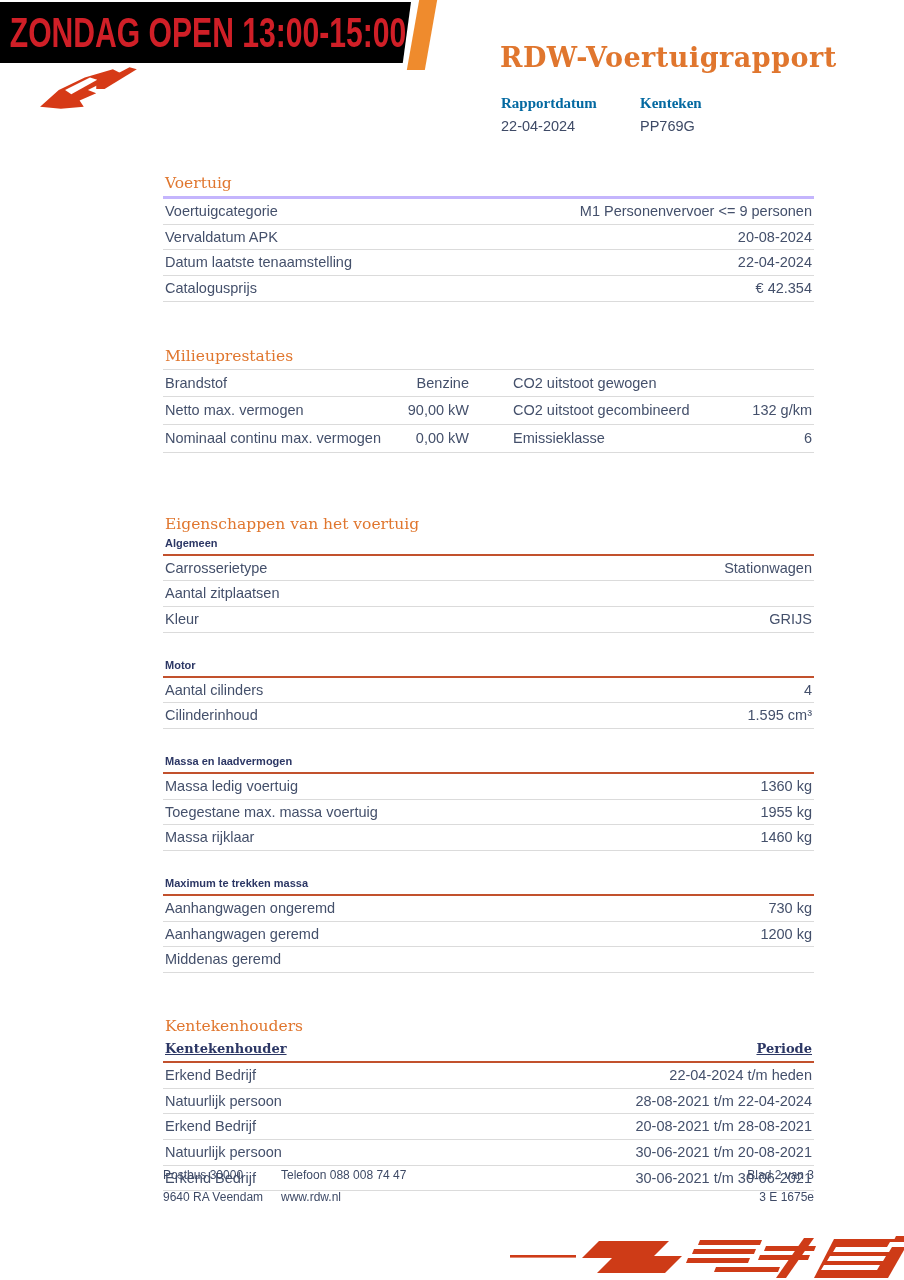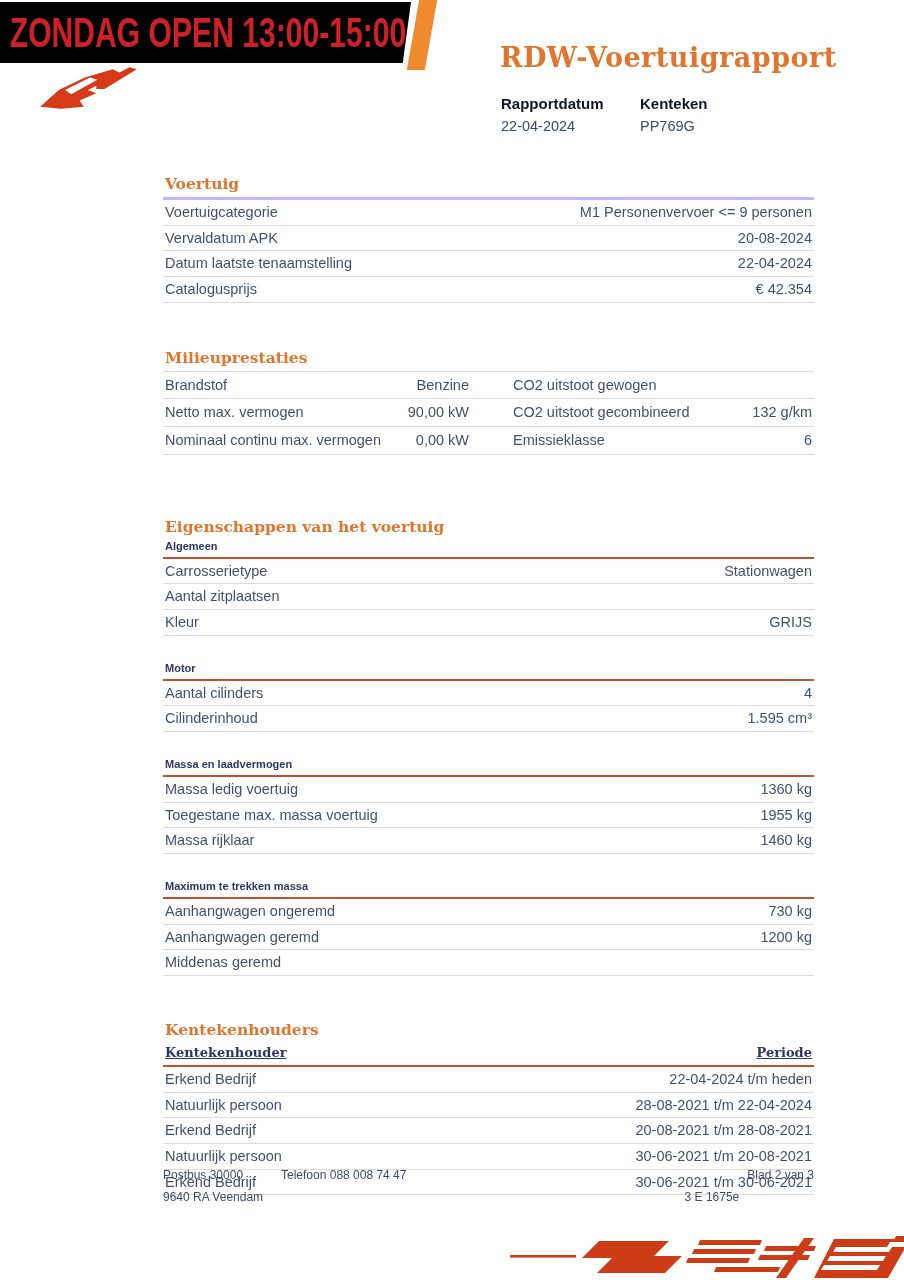--- a/index.html
+++ b/index.html
@@ -25,27 +25,27 @@
   .flame{position:absolute;left:38px;top:66px;width:104px;height:46px;}
   
   .doc-title{
     position:absolute;left:500px;top:42px;
     font-family:"DejaVu Serif",serif;font-weight:bold;font-size:27px;
     color:#e0762e;letter-spacing:0.5px;
   }
   .meta{position:absolute;left:501px;top:95px;display:flex;}
   .meta-col1{width:139px;}
   .meta-label{
-    font-family:Liberation Sans, sans-serif;font-weight:bold;font-size:15px;color:#0f172a;
+    font-family:Liberation Serif, serif;font-weight:bold;font-size:15px;color:#0369a1;
   }
   .meta-value{font-size:14.5px;color:#3e4a66;margin-top:6px;}
   
   .content{position:absolute;left:163px;top:174px;width:651px;}
   .sec-head{
-    font-family:"DejaVu Serif",serif;font-weight:bold;font-size:15.5px;
+    font-family:"DejaVu Serif",serif;font-weight:normal;font-size:15.5px;
     color:#e0762e;margin:0 0 4px 2px;
   }
   .kv-table{border-top:3px solid #c4b5fd;}
   .kv-row{
     display:flex;justify-content:space-between;align-items:baseline;
     border-bottom:1px solid #dbdbdb;padding:4px 2px 4px;
     font-size:14.5px;color:#44506b;min-height:14px;line-height:1.15;
   }
   .kv-val{text-align:left;}
   
@@ -261,20 +261,21 @@
     </div>
   </div>
 
 </div>
 
 <div class="footer">
   <span>Postbus 30000</span>
   <span>Telefoon 088 008 74 47</span>
   <span class="r">Blad 2 van 3</span>
   <span>9640 RA Veendam</span>
+  <span><a href="#">www.rdw.nl</a></span>
   <span class="r">3 E 1675e</span>
 </div>
 
 <svg class="speed-graphic" viewBox="0 0 400 46">
   <g fill="#ce3b17">
     <rect x="6" y="21" width="66" height="2.6"></rect>
     <polygon points="95,7 165,7 148,24 78,24"></polygon>
     <polygon points="110,22 178,22 161,39 93,39"></polygon>
     <polygon points="196,6 258,6 256,11 194,11"></polygon>
     <polygon points="190,15 252,15 250,20 188,20"></polygon>

